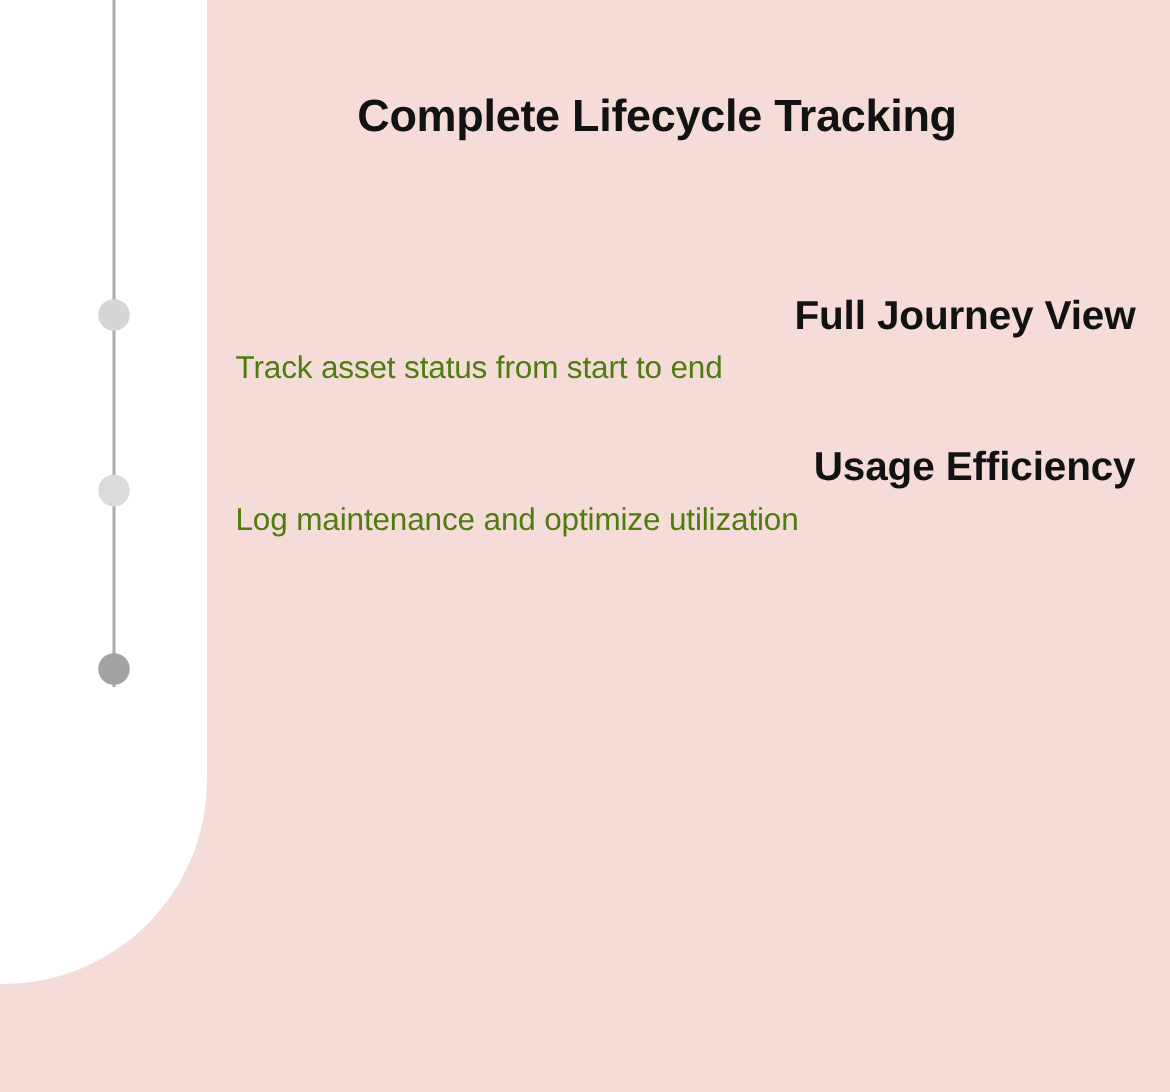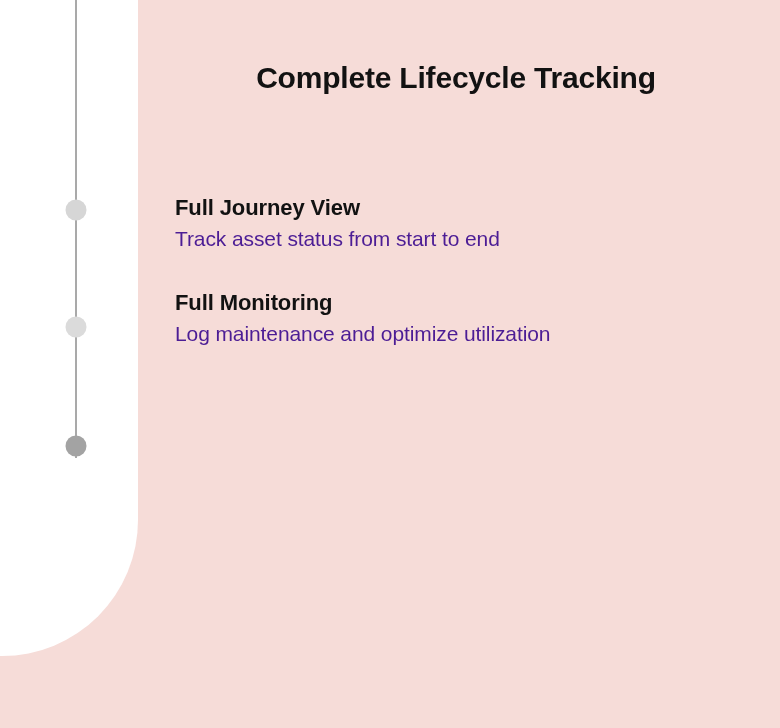--- a/index.html
+++ b/index.html
@@ -58,21 +58,21 @@
     transform: translate(-50%, -50%);
     left: 76px;
   }
   .timeline-dot.d1 { top: 210px; background: #d6d6d6; }
   .timeline-dot.d2 { top: 327px; background: #dbdbdb; }
   .timeline-dot.d3 { top: 446px; background: #a3a3a3; }
 
   
   .content {
     position: absolute;
-    left: 148px;
+    left: 130px;
     top: 0;
     width: 582px;
     height: 728px;
   }
 
   .panel-title {
     position: absolute;
     left: 0;
     top: 61px;
     width: 616px;
@@ -92,32 +92,33 @@
   }
 
   .feature-item {
     margin-bottom: 35px;
   }
   .feature-item:last-child {
     margin-bottom: 0;
   }
 
   .feature-title {
-    font-size: 22px;
+    font-size: 27px;
     font-weight: bold;
     color: #121212;
     line-height: 1.32;
     letter-spacing: -0.1px;
     margin: 0 0 3px 0;
+    text-align: right;
   }
 
   .feature-desc {
     font-size: 21px;
     font-weight: normal;
-    color: #4c1d95;
+    color: #4d7c0f;
     line-height: 1.32;
     letter-spacing: -0.1px;
     margin: 0;
   }
 </style>
 </head>
 <body>
 
 <div class="canvas">
 
@@ -135,21 +136,21 @@
     <div class="panel-title">Complete Lifecycle Tracking</div>
 
     <div class="feature-list">
 
       <div class="feature-item">
         <p class="feature-title">Full Journey View</p>
         <p class="feature-desc">Track asset status from start to end</p>
       </div>
 
       <div class="feature-item">
-        <p class="feature-title">Full Monitoring</p>
+        <p class="feature-title">Usage Efficiency</p>
         <p class="feature-desc">Log maintenance and optimize utilization</p>
       </div>
 
       <div class="feature-item">
       </div>
 
     </div>
   </div>
 </div>
 

